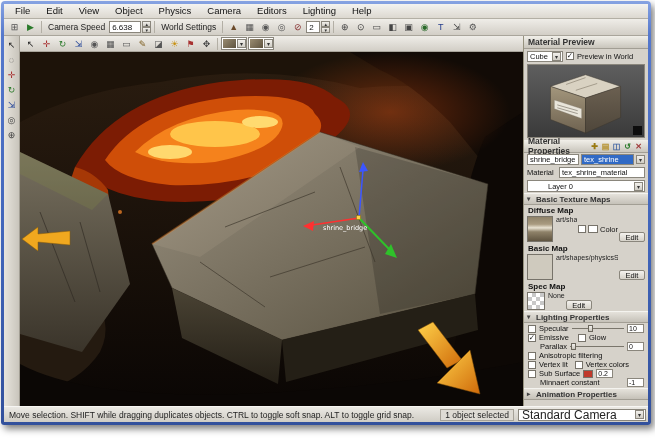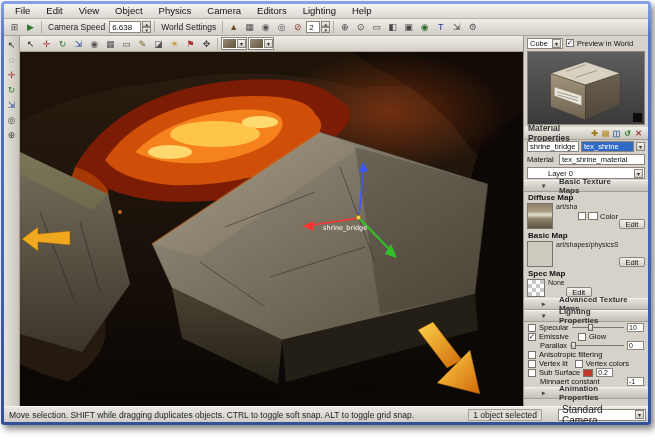--- a/index.html
+++ b/index.html
@@ -62,21 +62,21 @@
         align-items:center; justify-content:center; font-size:7.5px; line-height:1; color:#222; }
   .cb.checked::after { content:"✓"; margin-top:-1px; }
   .preview-area { height:74px; flex:none; margin:1px 3px 2px; position:relative; border:1px solid #8a867c;
                   background:linear-gradient(#5e5e5e,#3a3a3a); }
   .preview-corner { position:absolute; right:2px; bottom:2px; width:9px; height:9px; background:#0d0d0d; }
 
   .prop-row { flex:none; display:flex; align-items:center; gap:2px; padding:1px 3px; }
   .tf { background:#fff; border:1px solid #8a867c; height:11px; display:flex; align-items:center;
         padding:0 2px; font-size:7.5px; overflow:hidden; white-space:nowrap; }
   .tf.sel { background:#316ac5; color:#fff; }
-  .rollout { height:12px; flex:none; display:flex; align-items:center; gap:11px; padding:0 18px;
+  .rollout { height:12px; flex:none; display:flex; align-items:center; gap:3px; padding:0 3px;
              background:linear-gradient(#e5e2db,#c5c1b8); border-top:1px solid #f4f3ef; border-bottom:1px solid #a29e94;
              font-size:8px; font-weight:bold; color:#333; }
   .arr { font-size:6.5px; color:#444; width:6px; flex:none; }
   .arr-d::before{content:"▾";} .arr-r::before{content:"▸";}
   .map-label { flex:none; font-weight:bold; font-size:8px; padding:1px 4px 0; }
   .map-row { flex:none; display:flex; gap:3px; padding:1px 3px; }
   .thumb { width:26px; height:26px; flex:none; border:1px solid #77736a; }
   .thumb.diffuse { background:linear-gradient(180deg,#8f8269 0%,#a99b80 30%,#e8e2d2 45%,#8f8269 62%,#5f5440 100%); }
   .thumb.normal { background:#cfcabe; }
   .thumb.spec { width:18px; height:18px; background-color:#fff;
@@ -92,27 +92,27 @@
   .lrow { flex:none; display:flex; align-items:flex-end; gap:3px; padding:0 4px; height:9px; font-size:7.5px; white-space:nowrap; }
   .lrow .indent { width:9px; flex:none; }
   .slider { position:relative; flex:1; height:9px; min-width:18px; }
   .slider::before { content:""; position:absolute; left:0; right:0; top:4px; height:1px; background:#7a766c; }
   .sl-thumb { position:absolute; top:1px; width:5px; height:7px; background:linear-gradient(#f2f0ec,#c9c5bc); border:1px solid #6a665c; }
   .vf { width:17px; height:9px; flex:none; background:#fff; border:1px solid #8a867c; font-size:7px;
         display:flex; align-items:center; padding:0 1px; overflow:hidden; }
   .panel-fill { flex:1; }
 
   
-  .statusbar { height:16px; flex:none; display:flex; align-items:center; gap:16px; padding:0 2px;
+  .statusbar { height:16px; flex:none; display:flex; align-items:center; gap:4px; padding:0 2px;
                background:linear-gradient(#ebe9e4,#cfccc4); border-top:1px solid #f7f6f3; font-size:8.5px; color:#222; }
   .status-hint { flex:1; height:12px; display:flex; align-items:center; padding:0 3px; white-space:nowrap; overflow:hidden; }
   .status-box { height:12px; display:flex; align-items:center; padding:0 4px; border:1px solid #a6a298;
                 background:#dedbd4; white-space:nowrap; flex:none; }
-  .status-cam { width:88px; height:12px; background:#fff; border:1px solid #8a867c; display:flex;
-                align-items:center; justify-content:space-between; padding:0 1px 0 3px; font-size:10px; flex:none; }
+  .status-cam { width:128px; height:12px; background:#fff; border:1px solid #8a867c; display:flex;
+                align-items:center; justify-content:space-between; padding:0 1px 0 3px; font-size:12px; flex:none; }
 </style>
 </head>
 <body>
 
 <div class="window">
   <div class="win-inner">
 
     <div class="menubar">
 
     <span class="menu-item">File</span>
@@ -279,20 +279,23 @@
               <polygon points="377,206 365,202 371,192" fill="#2fc12a"></polygon>
               <rect x="336.5" y="163.5" width="4" height="4" fill="#ffd24a" stroke="#8a6a00" stroke-width="0.5"></rect>
               <text x="303" y="178" font-size="6.5" fill="#ffffff">shrine_bridge</text>
             </g>
           </svg>
         </div>
       </div>
 
       <div class="right-panel">
 
+        <div class="panel-header">
+          <span>Material Preview</span>
+        </div>
         <div class="preview-controls">
           <span class="mini-select" style="width:36px;">
             <span>Cube</span>
             <span class="dd-btn"></span>
           </span>
           <span class="cb checked"></span>
           <span style="font-size:7.5px;">Preview in World</span>
         </div>
         <div class="preview-area">
           <svg viewBox="0 0 117 74" style="position:absolute;inset:0;width:100%;height:100%;">
@@ -375,24 +378,20 @@
 
         <div class="map-label">Spec Map</div>
         <div class="map-row">
           <span class="thumb spec"></span>
           <span class="map-right">
             <span class="map-path">None</span>
             <span class="edit-btn">Edit</span>
           </span>
         </div>
 
-        <div class="rollout">
-          <span class="arr arr-r"></span>
-          <span>Advanced Texture Maps</span>
-        </div>
 
         <div class="rollout">
           <span class="arr arr-d"></span>
           <span>Lighting Properties</span>
         </div>
 
         <div class="lrow" style="margin-top:1px;">
           <span class="cb"></span>
           <span>Specular</span>
           <span class="slider">

